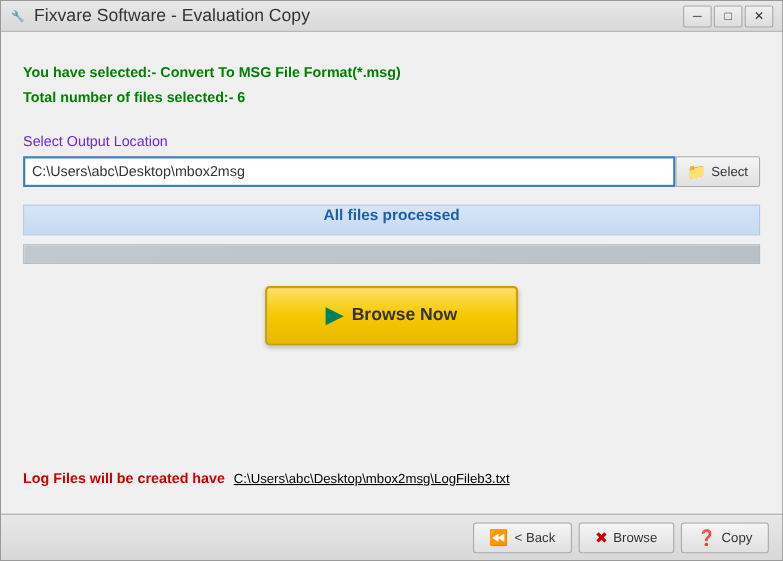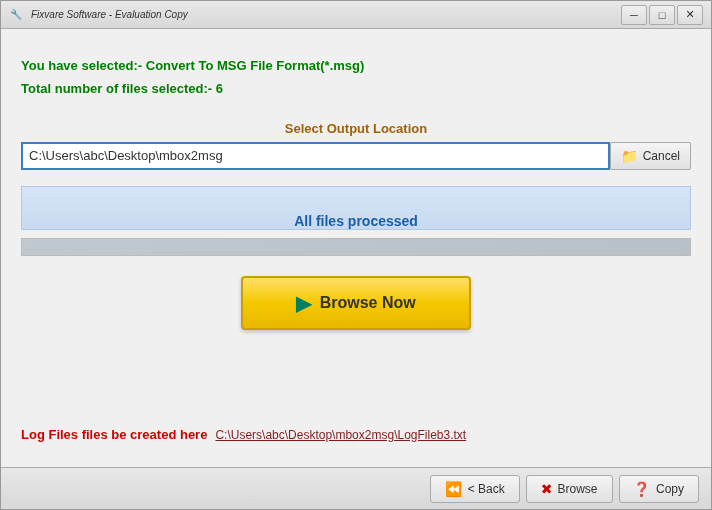--- a/index.html
+++ b/index.html
@@ -38,23 +38,22 @@
       margin-right: 6px;
       display: flex;
       align-items: center;
       justify-content: center;
       font-size: 10px;
       color: #555;
     }
 
     .title-bar-text {
       flex: 1;
-      font-size: 10px;
-      color: #333;
-      font-style: italic;
+      font-size: 16px;
+      color: #333;
     }
 
     .title-bar-buttons {
       display: flex;
       gap: 2px;
     }
 
     .title-bar-btn {
       width: 26px;
       height: 20px;
@@ -87,24 +86,23 @@
       color: #008000;
       line-height: 1.8;
     }
 
     .output-section {
       margin-bottom: 16px;
     }
 
     .output-label {
       font-size: 13px;
-      color: #a16207;
+      color: #6d28d9;
       margin-bottom: 6px;
-      font-weight: bold;
-      text-align: center;
+      font-weight: normal;
     }
 
     .output-row {
       display: flex;
       gap: 0;
       align-items: center;
       justify-content: flex-end;
     }
 
     .output-input {
@@ -133,23 +131,23 @@
       border-radius: 2px;
     }
 
     .folder-icon {
       font-size: 14px;
     }
 
     .status-bar {
       background: linear-gradient(to bottom, #d6e4f7, #c8daf0);
       border: 1px solid #b0c8e8;
-      height: 44px;
-      display: flex;
-      align-items: flex-end;
+      height: 28px;
+      display: flex;
+      align-items: flex-start;
       justify-content: center;
       margin-bottom: 8px;
     }
 
     .status-text {
       font-size: 14px;
       font-weight: bold;
       color: #1a5fa8;
     }
 
@@ -203,21 +201,21 @@
     }
 
     .log-label {
       font-size: 13px;
       color: #cc0000;
       font-weight: bold;
     }
 
     .log-link {
       font-size: 12px;
-      color: #7f1d1d;
+      color: #000000;
       text-decoration: underline;
       cursor: pointer;
       text-align: center;
     }
 
     .bottom-bar {
       height: 42px;
       background: linear-gradient(to bottom, #e8e8e8, #d8d8d8);
       border-top: 1px solid #aaa;
       display: flex;
@@ -273,42 +271,42 @@
       <div class="info-line">You have selected:- Convert To MSG File Format(*.msg)</div>
       <div class="info-line">Total number of files selected:- 6</div>
     </div>
 
     <div class="output-section">
       <div class="output-label">Select Output Location</div>
       <div class="output-row">
         <input type="text" class="output-input" value="C:\Users\abc\Desktop\mbox2msg" style="">
         <button class="browse-btn">
           <span class="folder-icon">📁</span>
-          <span>Cancel</span>
+          <span>Select</span>
         </button>
       </div>
     </div>
 
     <div class="status-bar">
       <span class="status-text">All files processed</span>
     </div>
 
     <div class="progress-bar-container">
       <div class="progress-fill"></div>
     </div>
 
     <div class="convert-section">
       <button class="convert-btn">
         <span class="convert-icon">▶</span>
         <span>Browse Now</span>
       </button>
     </div>
 
     <div class="log-section">
-      <span class="log-label">Log Files files be created here</span>
+      <span class="log-label">Log Files will be created have</span>
       <span class="log-link">C:\Users\abc\Desktop\mbox2msg\LogFileb3.txt</span>
     </div>
   </div>
 
   <div class="bottom-bar">
     <button class="bottom-btn">
       <span class="btn-icon back-icon">⏪</span>
       <span>&lt; Back</span>
     </button>
     <button class="bottom-btn">

